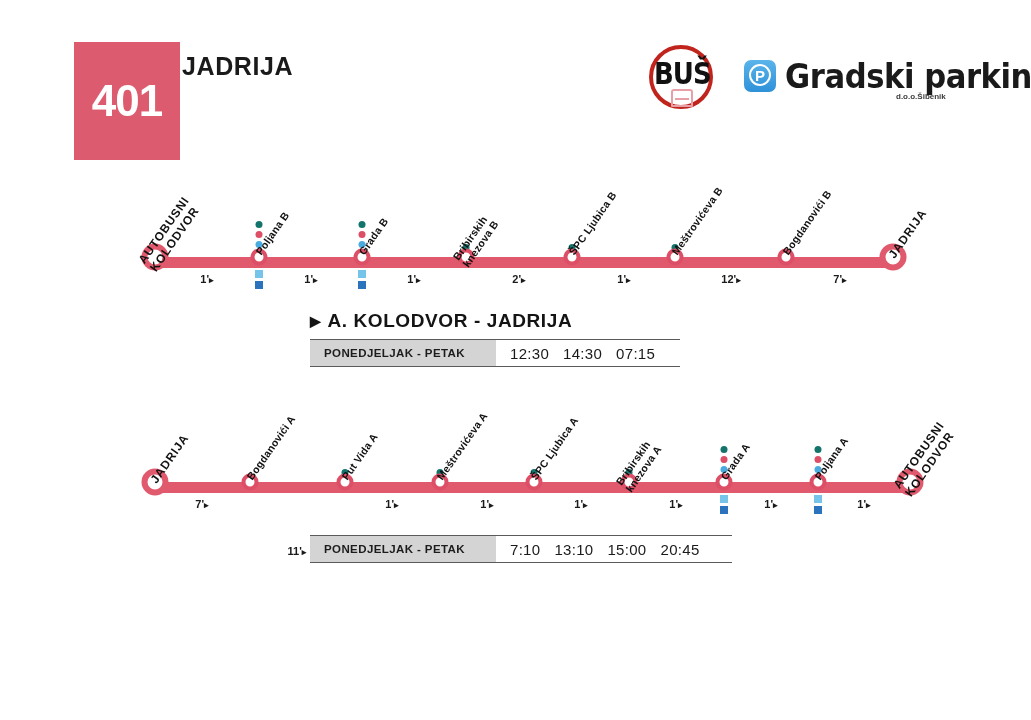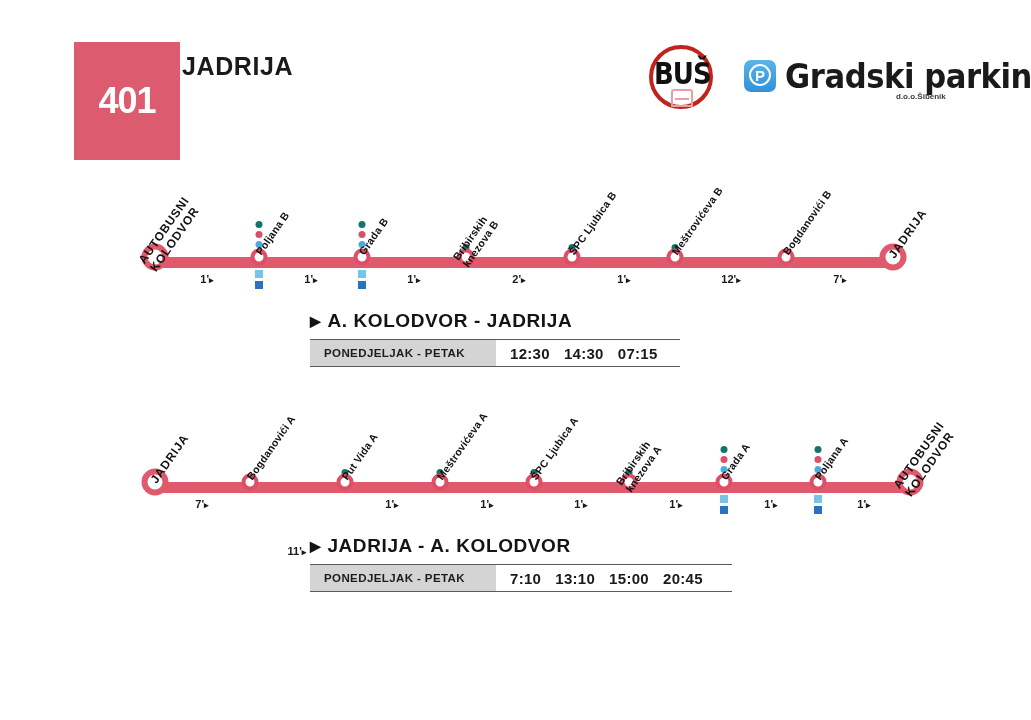--- a/index.html
+++ b/index.html
@@ -20,21 +20,21 @@
 
   .route-badge {
     position: absolute;
     left: 74px; top: 42px;
     width: 106px; height: 118px;
     background: #dd5b6e;
     display: flex; align-items: center; justify-content: center;
   }
   .route-badge-num {
     color: #ffffff;
-    font-size: 36px;
+    font-size: 44px;
     font-weight: bold;
     letter-spacing: -1px;
     line-height: 1;
   }
 
   .route-title {
     position: absolute;
     left: 182px; top: 50px;
     width: 430px;
   }
@@ -236,21 +236,20 @@
     font-weight: bold;
     color: #1c1c1c;
     letter-spacing: 0.4px;
     white-space: nowrap;
   }
   .tt-times {
     display: flex; align-items: center;
     padding: 0 14px;
     gap: 14px;
     background: #ffffff;
-    font-weight: bold;
   }
   .tt-times span {
     font-size: 15px;
     color: #1a1a1a;
     letter-spacing: 0.3px;
     white-space: nowrap;
   }
 </style>
 </head>
 <body>
@@ -459,21 +458,20 @@
       <div class="interval" style="left:202px;">7'<span class="arrow">▸</span></div>
       <div class="interval" style="left:297px;margin-top:47px;">11'<span class="arrow">▸</span></div>
       <div class="interval" style="left:392px;">1'<span class="arrow">▸</span></div>
       <div class="interval" style="left:487px;">1'<span class="arrow">▸</span></div>
       <div class="interval" style="left:581px;">1'<span class="arrow">▸</span></div>
       <div class="interval" style="left:676px;">1'<span class="arrow">▸</span></div>
       <div class="interval" style="left:771px;">1'<span class="arrow">▸</span></div>
       <div class="interval" style="left:864px;">1'<span class="arrow">▸</span></div>
     </div>
     <div class="tt" style="left:310px;top:125px;width:422px;">
-      <div class="tt-title"><span class="tri">▶</span><span>JADRIJA - A. KOLODVOR</span></div>
       <div class="tt-table">
         <div class="tt-day">PONEDJELJAK - PETAK</div>
         <div class="tt-times">
           <span>7:10</span>
           <span>13:10</span>
           <span>15:00</span>
           <span>20:45</span>
         </div>
       </div>
     </div>

